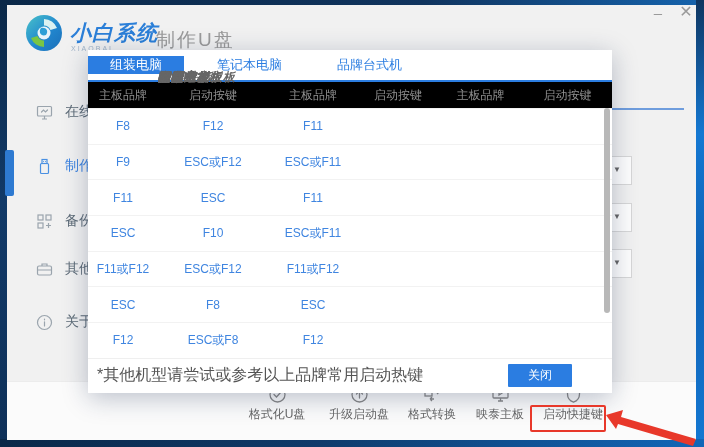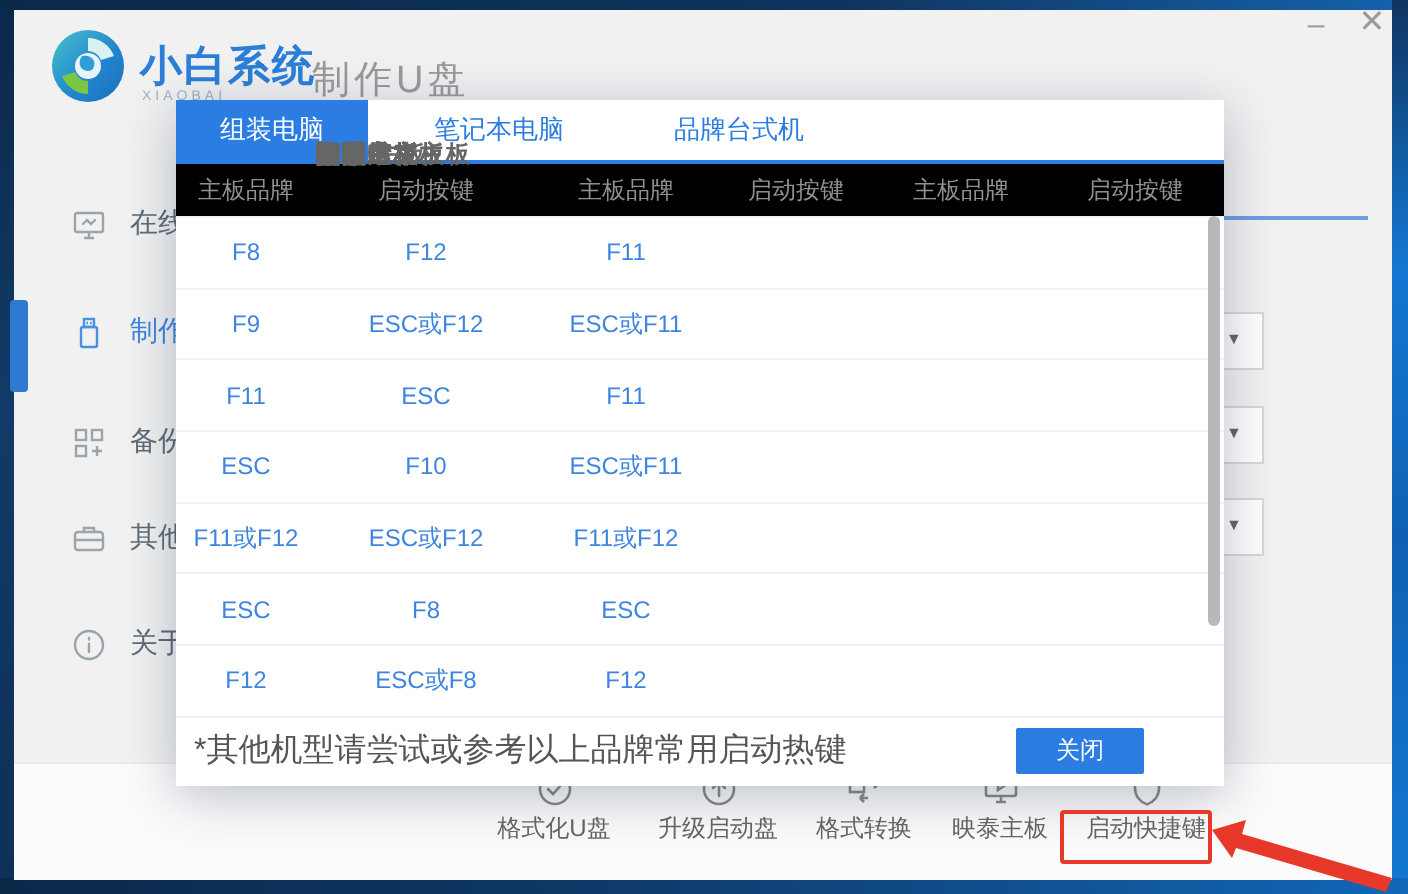--- a/index.html
+++ b/index.html
@@ -15,40 +15,40 @@
   
   .win-bg{position:absolute;left:7px;top:5px;width:689px;height:434px;background:#f1f1f1;z-index:0;}
 
   
   .tb-btn{position:absolute;z-index:2;color:#9a9a9a;font-size:15px;line-height:15px;cursor:default;}
   .btn-min{left:649px;top:5px;width:18px;text-align:center;}
   .btn-close{left:677px;top:4px;width:18px;text-align:center;font-size:16px;}
 
   
   .logo{position:absolute;left:25px;top:14px;z-index:2;}
-  .brand{position:absolute;left:70px;top:19px;z-index:2;font-size:21px;font-weight:bold;color:#2b7fd8;letter-spacing:1px;}
+  .brand{position:absolute;left:70px;top:19px;z-index:2;font-size:21px;font-weight:bold;color:#2b7fd8;letter-spacing:1px;font-style:italic;}
   .brand-sub{position:absolute;left:71px;top:45px;z-index:2;font-size:7px;color:#9fb3c8;letter-spacing:2px;}
   .page-title{position:absolute;left:156px;top:27px;z-index:2;font-size:19px;color:#9a9a9a;letter-spacing:2px;}
 
   
   .side-item{position:absolute;left:36px;z-index:2;display:flex;align-items:center;gap:12px;
              font-size:14px;color:#5d6b77;white-space:nowrap;}
   .side-item svg{flex:0 0 auto;}
   .side-item.active{color:#3f85e0;}
   .active-indicator{position:absolute;left:5px;top:150px;width:9px;height:46px;background:#2e7ad1;border-radius:2px;z-index:3;}
 
   
   .bg-blueline{position:absolute;left:600px;top:108px;width:84px;height:2px;background:#6f9ddd;z-index:1;}
   .bg-select{position:absolute;left:584px;width:46px;height:27px;background:#fdfdfd;border:1px solid #d7d7d7;z-index:1;}
   .bg-select .chev{position:absolute;left:28px;top:8px;font-size:8px;color:#666;}
 
   
   .modal{position:absolute;left:88px;top:50px;width:524px;height:343px;background:#fff;z-index:5;
          box-shadow:0 5px 24px rgba(20,40,80,.28);}
-  .tabs{height:30px;display:flex;border-bottom:2px solid #2b7de1;background:#fff;}
+  .tabs{height:30px;display:flex;border-bottom:2px solid #2b7de1;background:#fff;align-items:center;}
   .tab{padding:0 22px;display:flex;align-items:center;font-size:13px;color:#2b7de1;margin-right:11px;cursor:default;}
   .tab.active{background:#2b7de1;color:#fff;}
   .tgrid{display:grid;grid-template-columns:70px 110px 90px 80px 85px 89px;align-items:center;}
   .thead{height:26px;background:#000000;}
   .thead .hcell{text-align:center;font-size:12px;color:#909090;}
   .tbody{height:250px;}
   .trow{height:34.7px;border-top:1px solid #f2f2f2;}
   .cell{text-align:center;font-size:12px;overflow:hidden;white-space:nowrap;}
   .cell.brand{color:#666;}
   .cell.key{color:#3f85e0;}

